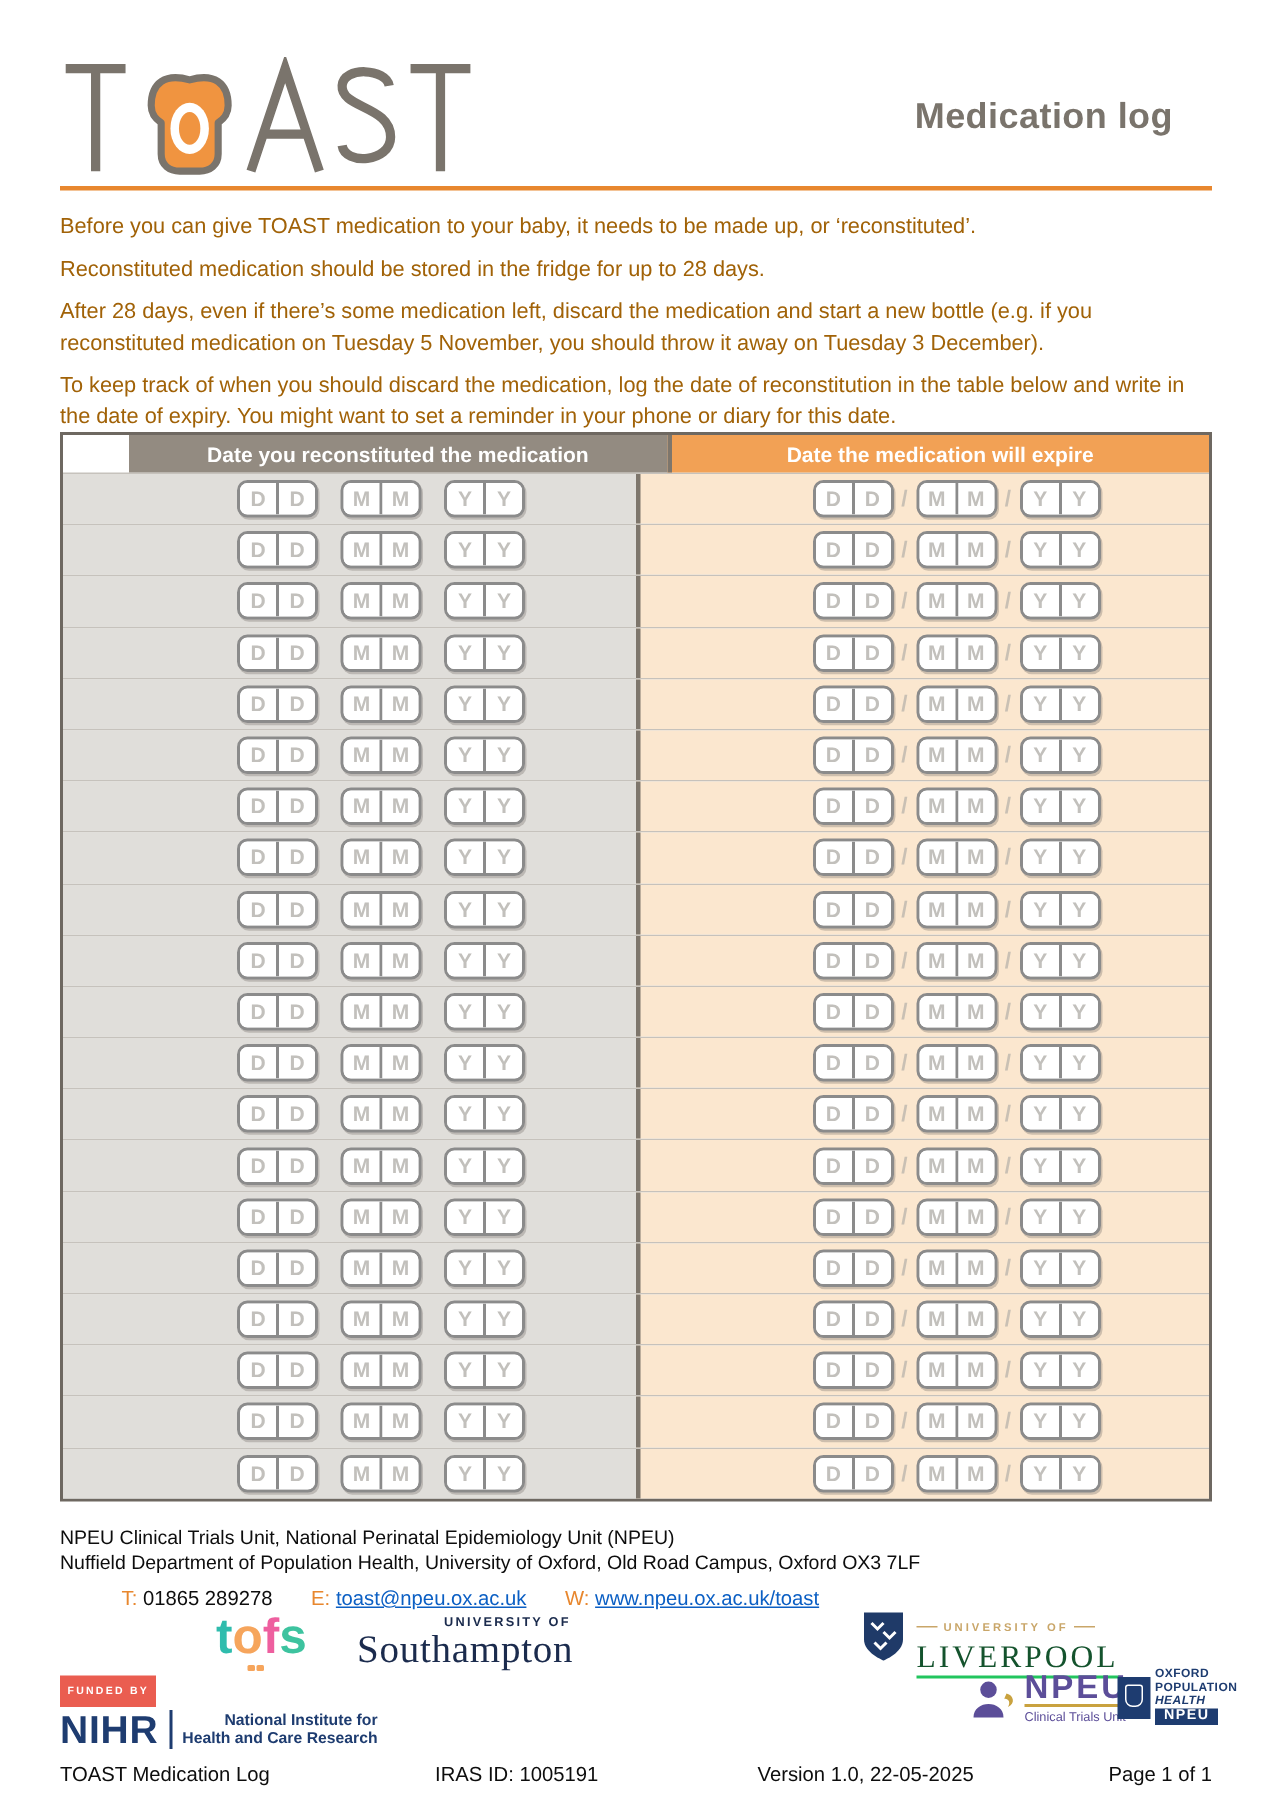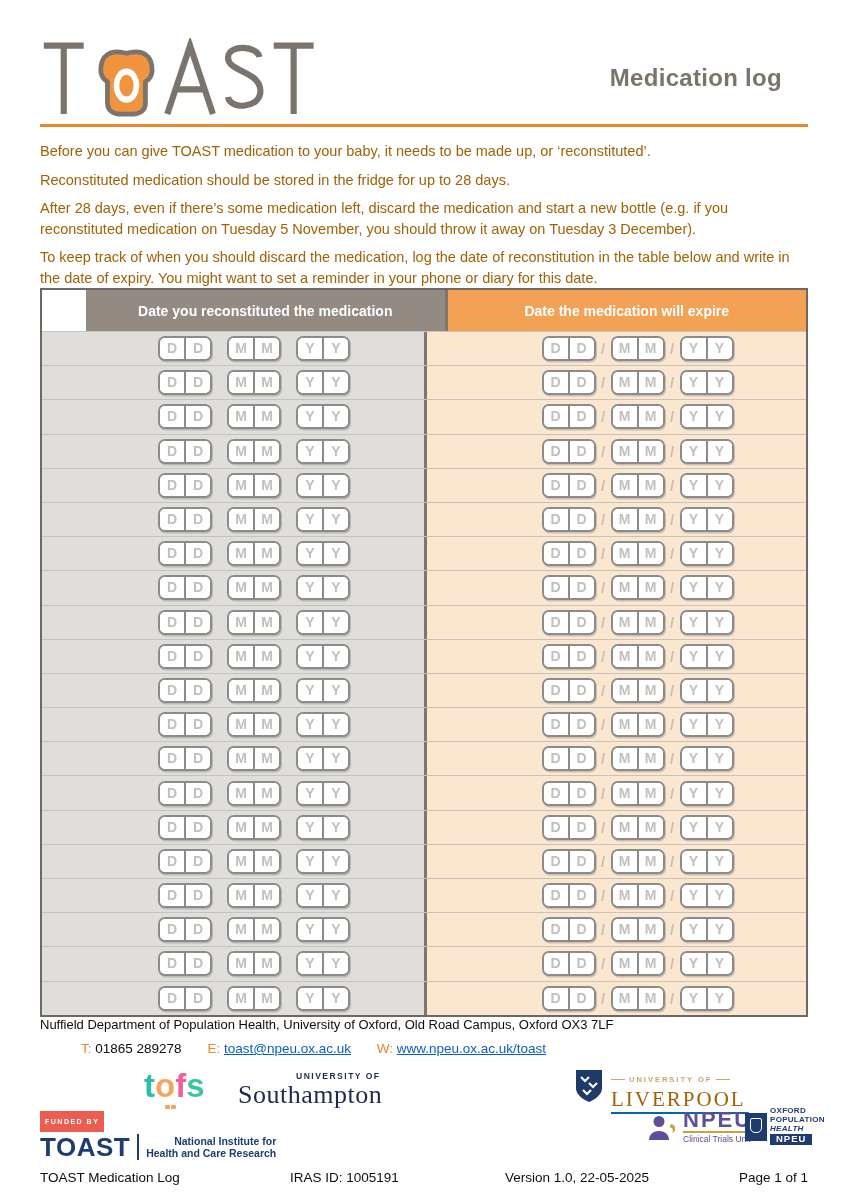--- a/index.html
+++ b/index.html
@@ -10,41 +10,41 @@
   .logo-svg{position:absolute;left:0;top:2px;}
   .page-title{position:absolute;right:26px;top:28px;font-size:24px;font-weight:bold;color:#7A746C;letter-spacing:.3px;}
   .rule{position:absolute;left:40px;right:40px;top:124px;height:3px;background:#E8872E;}
 
   
   .intro{position:absolute;left:40px;right:40px;top:141px;font-size:14.5px;line-height:20.5px;color:#a16207;}
   .intro p{margin:0 0 8px 0;}
 
   
   .med-table{position:absolute;left:40px;top:288px;width:764px;border:2px solid #6E6861;background:#fff;}
-  .thead{display:flex;height:41px;padding-left:44px;}
+  .thead{display:flex;height:25px;padding-left:44px;}
   .th{width:50%;display:flex;align-items:center;justify-content:center;color:#fff;font-weight:bold;font-size:14px;}
   .th-left{background:#938B81;}
   .th-right{background:#F2A155;border-left:3px solid #7E766C;}
   .trow{display:flex;height:33.2px;border-top:1px solid #C6C2BC;}
   .tcell{width:50%;display:flex;align-items:center;justify-content:center;padding-left:42px;box-sizing:border-box;}
   .tcell-left{background:#E0DEDA;}
   .tcell-right{background:#FBE7CF;border-left:3px solid #7E766C;}
   .pair{display:inline-flex;border:2px solid #8B8B8B;border-radius:7px;overflow:hidden;background:#fff;box-shadow:1px 1.5px 0 rgba(120,115,108,.35);}
   .dcell{width:24px;height:21px;line-height:21px;text-align:center;font-weight:bold;font-size:14px;color:#C2C0BC;background:#fff;border-right:2px solid #8B8B8B;}
   .dcell:last-child{border-right:none;}
   .sep{display:inline-block;width:15px;text-align:center;color:#C9C0B4;font-weight:bold;font-size:15px;}
 
   
   .footer{position:absolute;left:40px;right:40px;top:1016px;font-size:13px;line-height:17px;color:#0d0d0d;}
   .contact{margin-top:7px;font-size:13.5px;margin-left:41px;}
   .lbl{color:#E8872E;}
   .contact .seg{margin-right:22px;}
   .link{color:#0B5FC4;text-decoration:underline;cursor:pointer;}
 
-  .logos{position:relative;margin-top:12px;height:86px;}
+  .logos{position:relative;height:86px;}
 
   
   .tofs{left:104px;top:0;font-size:33px;font-weight:800;line-height:34px;position:absolute;}
   .tofs-t{color:#2FBCAD;}
   .tofs-o{color:#F6A55C;position:relative;}
   .tofs-f{color:#EE5F9F;}
   .tofs-s{color:#3DC39F;}
   .tofs-bow{position:absolute;left:21px;top:36px;width:5px;height:4px;background:#F6A55C;border-radius:1px;box-shadow:6px 0 0 #F6A55C;}
 
   
@@ -54,21 +54,21 @@
 
   
   .evelina{left:383px;top:2px;position:absolute;display:flex;align-items:center;gap:6px;}
   .evelina-l1{font-size:17px;font-weight:800;color:#231F20;line-height:18px;}
   .evelina-l2{font-size:17px;color:#231F20;line-height:18px;}
 
   
   .liverpool{left:535px;top:0;position:absolute;display:flex;align-items:flex-start;gap:8px;}
   .liv-top{display:flex;align-items:center;gap:4px;color:#C9A669;font-size:7.5px;font-weight:bold;letter-spacing:2px;margin-top:2px;}
   .liv-line{width:14px;height:1px;background:#C9A669;}
-  .liv-name{font-family:"Liberation Serif",serif;font-size:21px;color:#a16207;letter-spacing:2px;line-height:23px;border-bottom:2px solid #0369a1;padding-bottom:1px;}
+  .liv-name{font-family:"Liberation Serif",serif;font-size:21px;color:#14532d;letter-spacing:2px;line-height:23px;border-bottom:2px solid #22c55e;padding-bottom:1px;}
 
   
   .nihr{left:0;top:42px;position:absolute;}
   .nihr-badge{display:inline-block;background:#EA5D50;color:#fff;font-size:7px;font-weight:bold;letter-spacing:1.5px;padding:2px 5px;}
   .nihr-row{display:flex;align-items:center;margin-top:2px;}
   .nihr-name{color:#1E3C70;font-size:26px;font-weight:800;letter-spacing:.5px;line-height:26px;}
   .nihr-sep{width:2px;height:26px;background:#1E3C70;margin:0 7px;}
   .nihr-desc{color:#1E3C70;font-size:10.5px;font-weight:bold;line-height:12px;text-align:right;}
 
   
@@ -804,20 +804,21 @@
           <span class="pair">
             <span class="dcell">Y</span>
             <span class="dcell">Y</span>
           </span>
         </div>
       </div>
     </div>
 </div>
 
 <div class="footer">
+  <div>NPEU Clinical Trials Unit, National Perinatal Epidemiology Unit (NPEU)</div>
   <div>Nuffield Department of Population Health, University of Oxford, Old Road Campus, Oxford OX3 7LF</div>
 
   <div class="contact">
     <span class="seg"><span class="lbl">T:</span>
       <span>01865 289278</span></span>
     <span class="seg"><span class="lbl">E:</span>
       <a class="link">toast@npeu.ox.ac.uk</a></span>
     <span class="seg"><span class="lbl">W:</span>
       <a class="link">www.npeu.ox.ac.uk/toast</a></span>
   </div>
@@ -846,21 +847,21 @@
             <span>UNIVERSITY OF</span>
             <span class="liv-line"></span>
         </div>
         <div class="liv-name">LIVERPOOL</div>
       </div>
     </div>
 
     <div class="nihr">
       <span class="nihr-badge">FUNDED BY</span>
       <div class="nihr-row">
-        <span class="nihr-name">TOAST</span>
+        <span class="nihr-name">NIHR</span>
         <span class="nihr-sep"></span>
         <span class="nihr-desc">
           <span>National Institute for</span><br>
           <span>Health and Care Research</span>
         </span>
       </div>
     </div>
 
     <div class="npeu">
       <svg width="30" height="30" viewBox="0 0 30 30">

